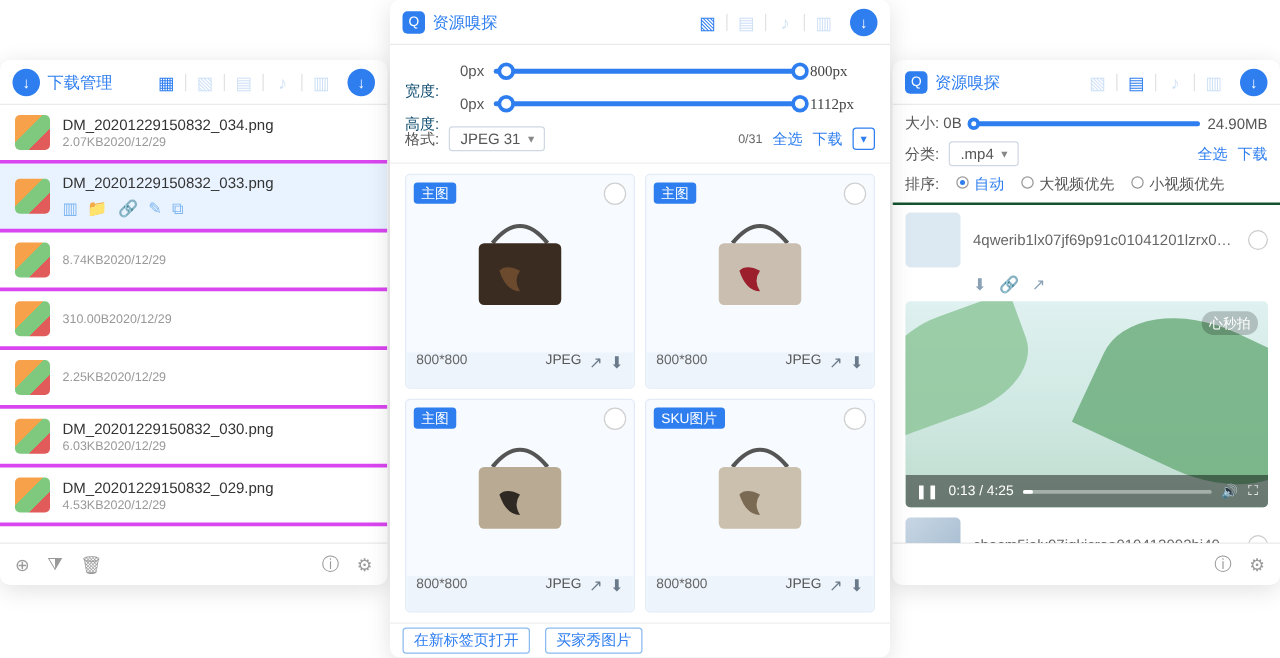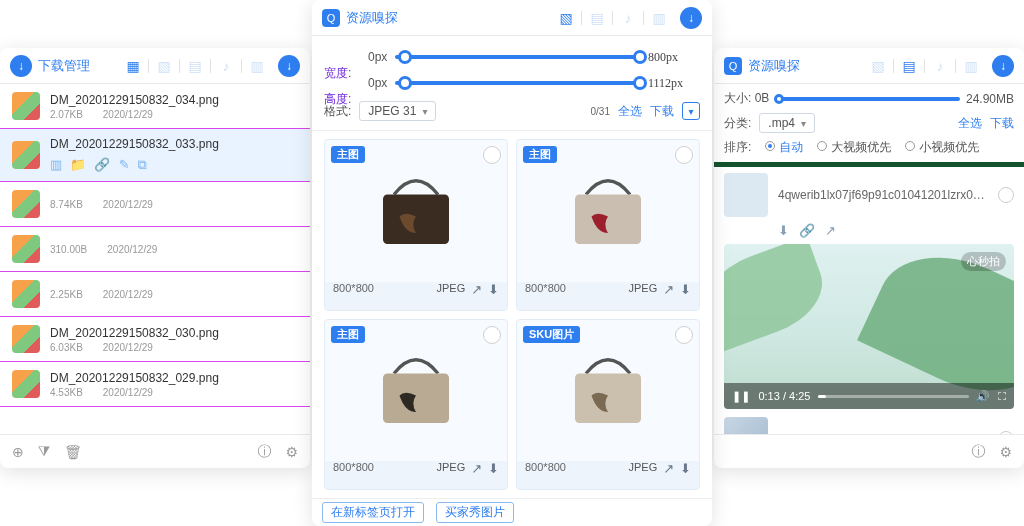--- a/index.html
+++ b/index.html
@@ -20,66 +20,66 @@
   .hdr {
     height: 36px; display: flex; align-items: center; padding: 0 10px;
     border-bottom: 1px solid #eaeaea; gap: 4px;
   }
   .hdr .title { color: #2e7ef0; font-size: 13px; font-weight: 500; margin-right: auto; display:flex; align-items:center; gap:6px;}
   .hdr .tbicon { width: 22px; height: 22px; display:flex; align-items:center; justify-content:center; color:#cfe1f7; font-size:14px; }
   .hdr .sep { width:1px; height:14px; background:#e2e2e2; }
   .circle-btn { width:22px; height:22px; border-radius:50%; background:#2e7ef0; color:#fff; display:flex; align-items:center; justify-content:center; font-size:12px; }
 
   .dlist { flex:1; overflow:auto; }
-  .drow { display:flex; align-items:center; padding:8px 12px; gap:10px; border-bottom:1px solid #d946ef; }
+  .drow { display:flex; align-items:center; padding:8px 12px; gap:10px; border-bottom:3px solid #d946ef; }
   .drow.active { background:#e9f3ff; }
   .thumb-sm { width:28px; height:28px; border-radius:4px; background:linear-gradient(135deg,#f7a14a 40%,#7fc97f 40% 70%,#e25b5b 70%); flex:0 0 auto; }
   .drow .meta { display:flex; flex-direction:column; gap:2px; font-size:11px; color:#666; }
   .drow .fname { font-size:12px; color:#333; }
-  .drow .sub { color:#999; font-size:10px; display:flex; gap:20px;text-align:center;}
+  .drow .sub { color:#999; font-size:10px; display:flex; gap:0;text-align:center;}
   .drow .actions { display:flex; gap:8px; margin-top:4px; }
   .mini-icon { color:#7fb6f0; font-size:13px; }
 
   .ftr { height:34px; border-top:1px solid #eaeaea; display:flex; align-items:center; padding:0 12px; gap:14px; color:#9a9a9a; font-size:14px;}
   .ftr .spacer { flex:1; }
 
   
   .panel-center { left:312px; top:0; width:400px; height:526px; z-index:2; }
   .filters { padding:8px 12px 4px; font-size:12px; color:#555; border-bottom:1px solid #eee;}
   .filter-row { display:flex; align-items:center; gap:8px; height:26px; }
-  .filter-row .lbl { width:36px; color:#6d28d9;margin-top:33px; }
+  .filter-row .lbl { width:36px; color:#0c4a6e;margin-top:33px; }
   .slider { flex:1; height:4px; background:#2e7ef0; border-radius:4px; position:relative; }
   .slider .knob-a, .slider .knob-b { position:absolute; top:50%; width:14px; height:14px; border-radius:50%; border:3px solid #2e7ef0; background:#fff; transform:translate(-50%,-50%); }
   .slider .knob-a { left:4%; } .slider .knob-b { left:100%; }
   .filter-row .val { width:52px; text-align:left; color:#444; font-size:12px;font-family:Liberation Serif, serif;}
   .format-row { display:flex; align-items:center; gap:8px; height:30px; }
   .select-box { border:1px solid #cfd8e3; border-radius:3px; padding:2px 8px; display:flex; align-items:center; gap:6px; color:#555; font-size:12px;}
   .chev { font-size:10px; color:#888; }
   .format-row .spacer { flex:1; }
   .link { color:#2e7ef0; font-size:12px; }
   .count { color:#666; font-size:10px; }
   .sq-chev { width:18px; height:18px; border:1px solid #2e7ef0; border-radius:3px; display:flex; align-items:center; justify-content:center; color:#2e7ef0; font-size:10px;}
 
   .grid { flex:1; display:grid; grid-template-columns:1fr 1fr; gap:8px; padding:8px 12px; overflow:auto; }
   .card { background:#f7fbff; border:1px solid #e1ecf7; border-radius:4px; display:flex; flex-direction:column; overflow:hidden; position:relative;}
-  .tag { position:absolute; top:6px; left:6px; background:#2e7ef0; color:#fff; font-size:11px; padding:1px 6px; border-radius:3px;font-weight:bold;}
+  .tag { position:absolute; top:6px; left:6px; background:#2e7ef0; color:#fff; font-size:11px; padding:1px 6px; border-radius:3px;}
   .sel-circle { position:absolute; top:6px; right:6px; width:18px; height:18px; border-radius:50%; border:1px solid #d0d0d0; background:#fff;}
   .bag { flex:1; min-height:130px; display:flex; align-items:center; justify-content:center; }
   .bag svg { width:110px; height:110px; }
   .cardbar { height:28px; background:#edf4fb; display:flex; align-items:flex-start; padding:0 8px; gap:6px; font-size:11px; color:#555; }
   .cardbar .dim { color:#666; }
   .cardbar .spacer{ flex:1; }
   .cardbar .ic { color:#6b7a8a; font-size:13px; }
 
   .btm-links { height:28px; border-top:1px solid #eee; display:flex; align-items:center; gap:12px; padding:0 10px;}
   .pill { border:1px solid #8abaf0; color:#2e7ef0; font-size:12px; padding:1px 8px; border-radius:3px; }
 
   
   .panel-right { left:714px; top:48px; width:310px; height:420px; }
-  .rfilters { padding:6px 10px; font-size:12px; color:#555; border-bottom:5px solid #14532d; display:flex; flex-direction:column; gap:6px;}
+  .rfilters { padding:6px 10px; font-size:12px; color:#555; border-bottom:2px solid #14532d; display:flex; flex-direction:column; gap:6px;}
   .size-row { display:flex; align-items:center; gap:6px; }
   .size-row .bar { flex:1; height:4px; background:#2e7ef0; border-radius:4px; position:relative;}
   .size-row .bar .k { position:absolute; left:2%; top:50%; width:10px; height:10px; border-radius:50%; background:#fff; border:3px solid #2e7ef0; transform:translate(-50%,-50%);}
   .row2 { display:flex; align-items:center; gap:8px; }
   .sort-row { display:flex; align-items:center; gap:14px; font-size:12px; color:#555;}
   .radio { width:10px; height:10px; border-radius:50%; border:1px solid #999; background:#fff; display:inline-block; margin-right:4px; position:relative;}
   .radio.on::after{ content:""; position:absolute; inset:2px; background:#2e7ef0; border-radius:50%;}
   .vlist { flex:1; overflow:auto; padding:6px 10px; display:flex; flex-direction:column; gap:8px; }
   .vitem { display:flex; flex-direction:column; gap:6px; }
   .vhead { display:flex; gap:10px; align-items:center; }

